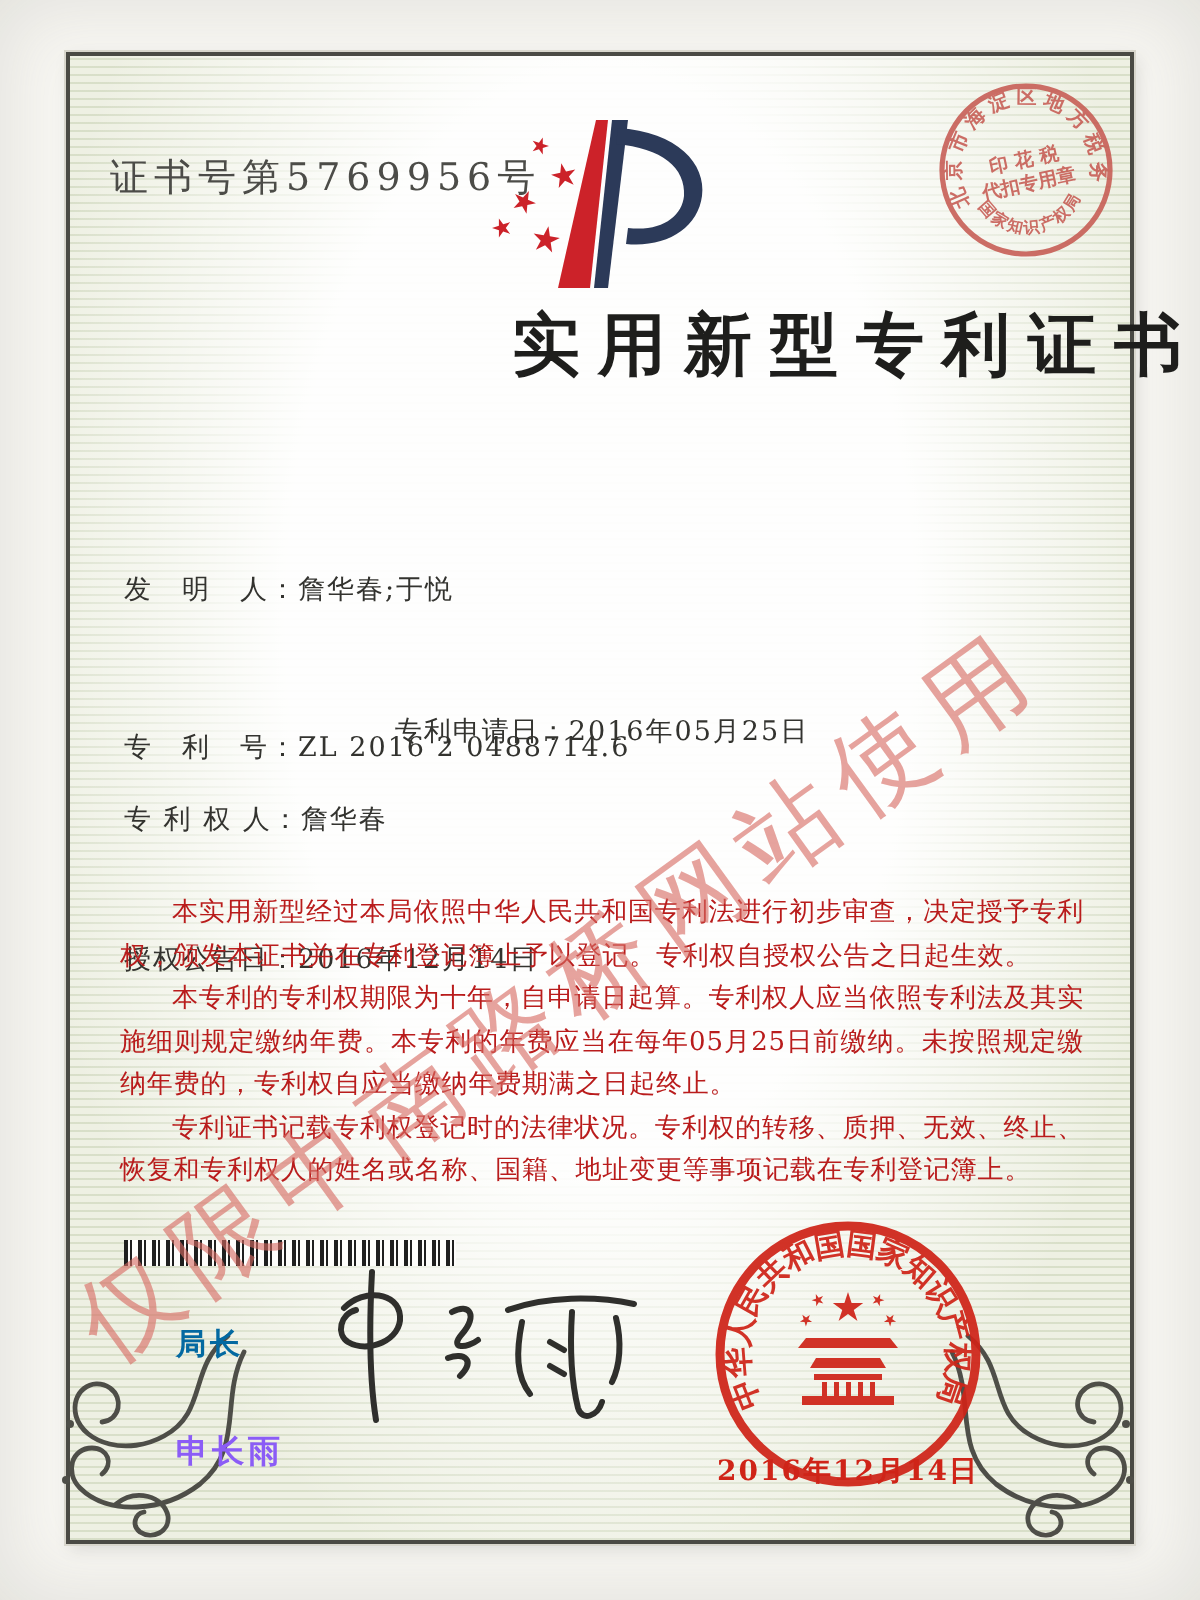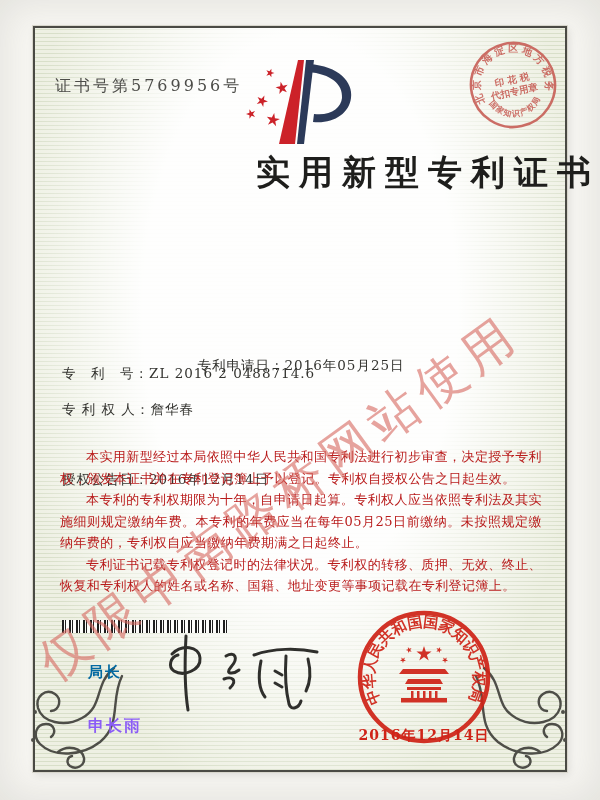--- a/index.html
+++ b/index.html
@@ -14,21 +14,21 @@
   .frame{
     position:absolute;left:33px;top:26px;width:530px;height:742px;
     border:2px solid #4a4a44;
     box-shadow:0 0 0 1px #d8d6cc, 2px 3px 8px rgba(0,0,0,.10);
     background:
       radial-gradient(ellipse at 50% 38%, rgba(255,255,255,.95) 0 42%, rgba(255,255,255,0) 78%),
       repeating-linear-gradient(0deg, rgba(160,178,132,.28) 0 1px, rgba(255,255,255,0) 1px 4px),
       #eef0e3;
   }
   .abs{position:absolute;}
-  .cert-number{left:55px;top:76px;font-size:16px;letter-spacing:3px;color:#4c4c48;}
+  .cert-number{left:55px;top:76px;font-size:19px;letter-spacing:3px;color:#4c4c48;}
   .title{left:0;right:0;top:150px;text-align:right;font-size:34px;font-weight:700;
     letter-spacing:9px;color:#1e1e1c;}
   .field{left:62px;right:60px;font-size:13.5px;color:#33332f;letter-spacing:1px;white-space:nowrap;}
   .f0{top:232px;} .f1{top:286px;} .f2{top:317px;margin-top:48px;} .f3{top:357px;text-align:center;} .f4{top:401px;} .f5{top:446px;margin-top:25px;}
   .body-text{left:60px;width:482px;top:446px;color:#b91c1c;}
   .body-text p{margin:0;font-size:13px;line-height:21.5px;text-indent:2em;letter-spacing:.4px;text-align:justify;}
   .barcode{left:62px;top:620px;width:166px;height:13px;
     background:repeating-linear-gradient(90deg,#1f1f1f 0 2px,#fdfdfb 2px 3px,#1f1f1f 3px 4px,#fdfdfb 4px 7px,#1f1f1f 7px 9px,#fdfdfb 9px 10px,#1f1f1f 10px 11px,#fdfdfb 11px 14px);}
   .signer-title{left:88px;top:663px;font-size:15px;font-weight:700;color:#0369a1;letter-spacing:2px;}
   .signer-name{left:88px;top:716px;font-size:16px;font-weight:700;color:#8b5cf6;letter-spacing:2px;}
@@ -84,20 +84,21 @@
     <use href="#st" transform="translate(19,45) scale(6) rotate(24)" fill="#cc2229"></use>
     <use href="#st" transform="translate(8,58) scale(5) rotate(-18)" fill="#cc2229"></use>
     <use href="#st" transform="translate(30,64) scale(7) rotate(10)" fill="#cc2229"></use>
     <polygon points="55,4 61,4 52,88 36,88" fill="#cc2229"></polygon>
     <polygon points="63,4 71,4 61,88 54,88" fill="#2c3a59"></polygon>
     <path d="M66,8 C96,10 110,26 108,42 C106,58 90,68 70,66 L71,58 C88,60 98,52 99,42 C100,28 88,18 65,16 Z" fill="#2c3a59"></path>
   </svg>
 
   <div class="abs title">实用新型专利证书</div>
 
+  <div class="abs field f1"><span>发　明　人：</span><span>詹华春;于悦</span></div>
   <div class="abs field f2"><span>专　利　号：</span><span>ZL 2016 2 0488714.6</span></div>
   <div class="abs field f3"><span>专利申请日：</span><span>2016年05月25日</span></div>
   <div class="abs field f4"><span>专 利 权 人：</span><span>詹华春</span></div>
   <div class="abs field f5"><span>授权公告日：</span><span>2016年12月14日</span></div>
 
   <div class="abs body-text">
     <p>本实用新型经过本局依照中华人民共和国专利法进行初步审查，决定授予专利权，颁发本证书并在专利登记簿上予以登记。专利权自授权公告之日起生效。</p>
     <p>本专利的专利权期限为十年，自申请日起算。专利权人应当依照专利法及其实施细则规定缴纳年费。本专利的年费应当在每年05月25日前缴纳。未按照规定缴纳年费的，专利权自应当缴纳年费期满之日起终止。</p>
     <p>专利证书记载专利权登记时的法律状况。专利权的转移、质押、无效、终止、恢复和专利权人的姓名或名称、国籍、地址变更等事项记载在专利登记簿上。</p>
   </div>

